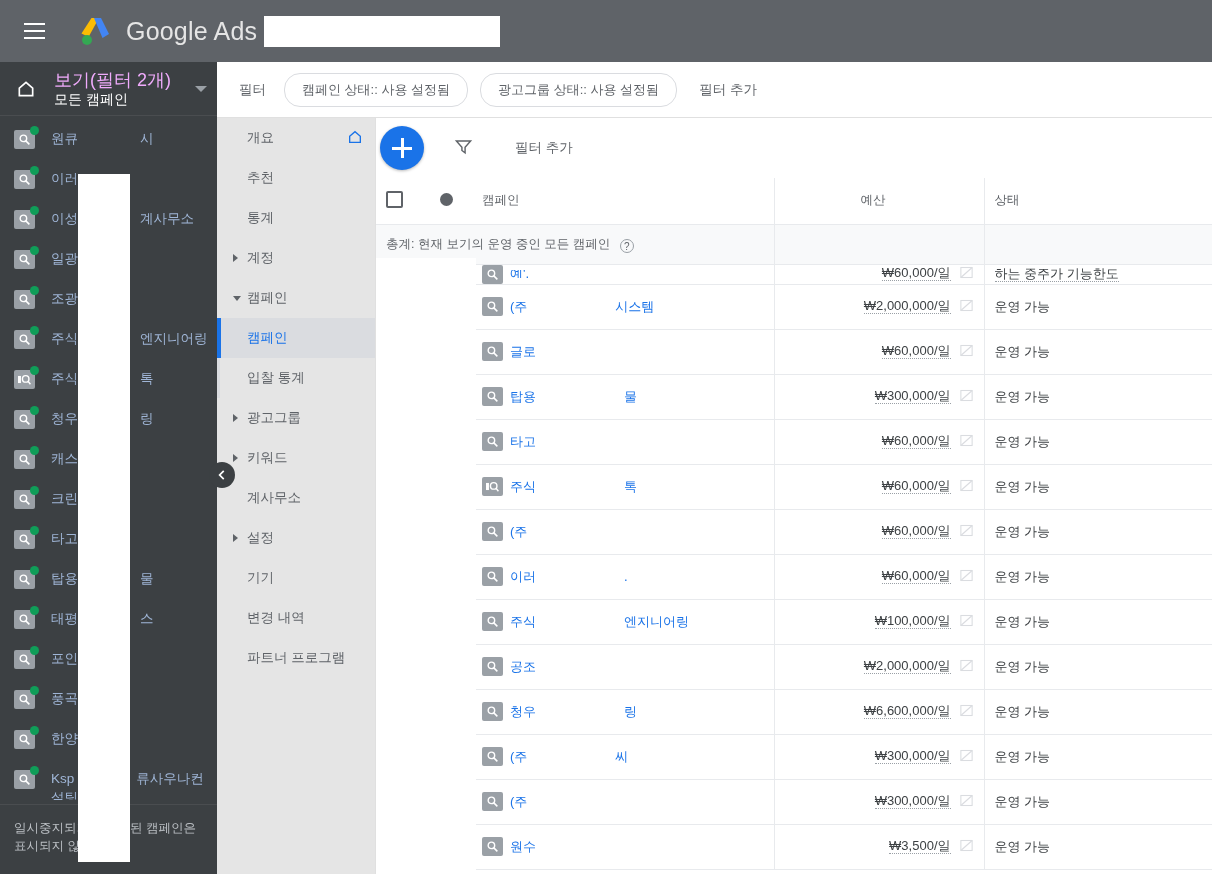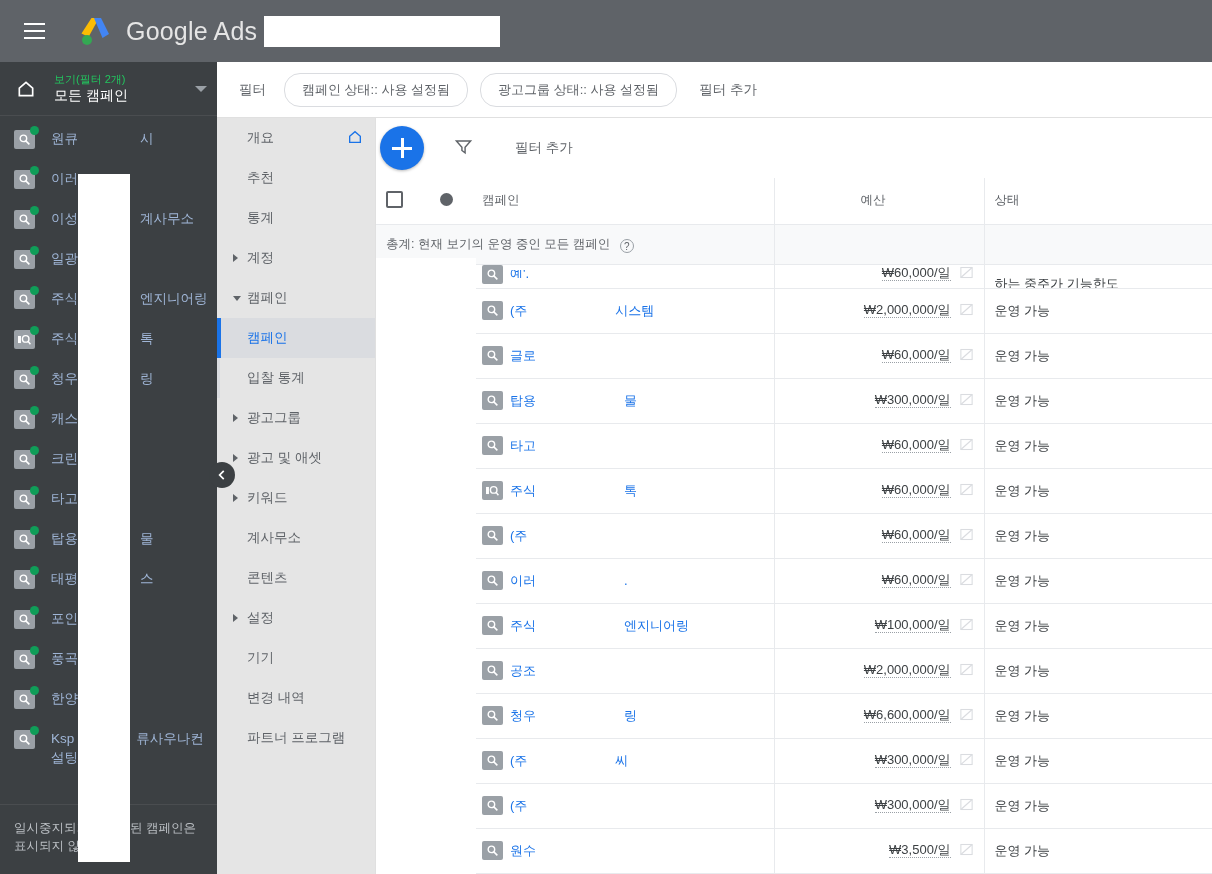--- a/index.html
+++ b/index.html
@@ -41,21 +41,21 @@
   .sidebar {
     position: absolute; left: 0; top: 62px; width: 217px; height: 812px;
     background: #3c4043; color: #e8eaed; overflow: hidden;
   }
   .view-sel {
     height: 54px; display: flex; align-items: center; padding: 0 10px 0 12px;
     border-bottom: 1px solid #4a4d50; cursor: pointer;
   }
   .home-icon { width: 28px; flex: 0 0 28px; display: flex; justify-content: center; }
   .view-texts { margin-left: 14px; flex: 1; line-height: 1.25; }
-  .view-label { font-size: 11px; color: #22c55e; }
+  .view-label { font-size: 18px; color: #f0abfc; }
   .view-name { font-size: 14px; color: #fff; }
   .view-caret {
     width: 0; height: 0; border-left: 6px solid transparent;
     border-right: 6px solid transparent; border-top: 6px solid #9aa0a6;
   }
   .camp-list { padding-top: 4px; height: 684px; overflow: hidden; position: relative; }
   .camp-item {
     display: flex; align-items: flex-start; padding: 9px 8px 9px 14px;
     cursor: pointer; min-height: 40px;
   }
@@ -292,20 +292,32 @@
         <div class="camp-item">
           <span class="camp-ico">
             <span class="mag-box">
               <svg width="13" height="13" viewBox="0 0 24 24">
                 <circle cx="10" cy="10" r="6" fill="none" stroke="#fff" stroke-width="2.6"></circle>
                 <path d="M14.5 14.5 L21 21" stroke="#fff" stroke-width="2.8"></path>
               </svg>
             </span>
             <span class="green-dot"></span>
           </span>
+          <span class="camp-name">조광</span>
+        </div>
+        <div class="camp-item">
+          <span class="camp-ico">
+            <span class="mag-box">
+              <svg width="13" height="13" viewBox="0 0 24 24">
+                <circle cx="10" cy="10" r="6" fill="none" stroke="#fff" stroke-width="2.6"></circle>
+                <path d="M14.5 14.5 L21 21" stroke="#fff" stroke-width="2.8"></path>
+              </svg>
+            </span>
+            <span class="green-dot"></span>
+          </span>
           <span class="camp-name">주식<span style="padding-left:62px">엔지니어링</span></span>
         </div>
         <div class="camp-item">
           <span class="camp-ico">
             <span class="mag-box alt">
               <svg width="15" height="13" viewBox="0 0 24 22">
                 <rect x="1" y="5" width="5" height="12" fill="#fff"></rect>
                 <circle cx="14" cy="10" r="5.5" fill="none" stroke="#fff" stroke-width="2.4"></circle>
                 <path d="M18 14 L22 19" stroke="#fff" stroke-width="2.4"></path>
               </svg>
@@ -473,31 +485,24 @@
       </div>
       <div class="nav-item indent">
         <span>입찰 통계</span>
       </div>
       <div class="nav-item">
         <span class="arw"></span>
         <span>광고그룹</span>
       </div>
       <div class="nav-item">
         <span class="arw"></span>
-        <span>광고 및 애셋</span>
-      </div>
-      <div class="nav-item">
-        <span class="arw"></span>
         <span>키워드</span>
       </div>
       <div class="nav-item">
         <span>계사무소</span>
-      </div>
-      <div class="nav-item">
-        <span>콘텐츠</span>
       </div>
       <div class="nav-item">
         <span class="arw"></span>
         <span>설정</span>
       </div>
       <div class="nav-item">
         <span>기기</span>
       </div>
       <div class="nav-item">
         <span>변경 내역</span>
@@ -571,21 +576,21 @@
                     <path d="M14.5 14.5 L21 21" stroke="#fff" stroke-width="2.8"></path>
                   </svg>
                 </span>
                 <span class="cname">예', </span>
               </span>
             </td>
             <td class="budget-cell vdiv" style="height: 20px; padding-top: 0px; overflow: hidden; line-height: 8px; vertical-align: top;"><span class="budget-val">₩60,000/일</span><span class="brokenimg"><svg width="15" height="15" viewBox="0 0 24 24" fill="none" stroke="#dadce0" stroke-width="1.7">
                   <rect x="3" y="4" width="18" height="16"></rect>
                   <path d="M3 20 L21 4"></path>
                 </svg></span></td>
-            <td class="status-cell vdiv dotted" style="height: 20px; padding-top: 15px; overflow: hidden; line-height: 8px; vertical-align: top;"><span>하는 중주가 기능한도</span></td>
+            <td class="status-cell vdiv dotted" style="height: 20px; padding-top: 5px; overflow: hidden; line-height: 8px; vertical-align: top;"><span>하는 중주가 기능한도</span></td>
           </tr>
           <tr>
             <td><span class="chkbox"></span></td>
             <td><span class="row-dot"></span></td>
             <td class="name">
               <span class="namecell">
                 <span class="mag-sm">
                   <svg width="13" height="13" viewBox="0 0 24 24">
                     <circle cx="10" cy="10" r="6" fill="none" stroke="#fff" stroke-width="2.6"></circle>
                     <path d="M14.5 14.5 L21 21" stroke="#fff" stroke-width="2.8"></path>

